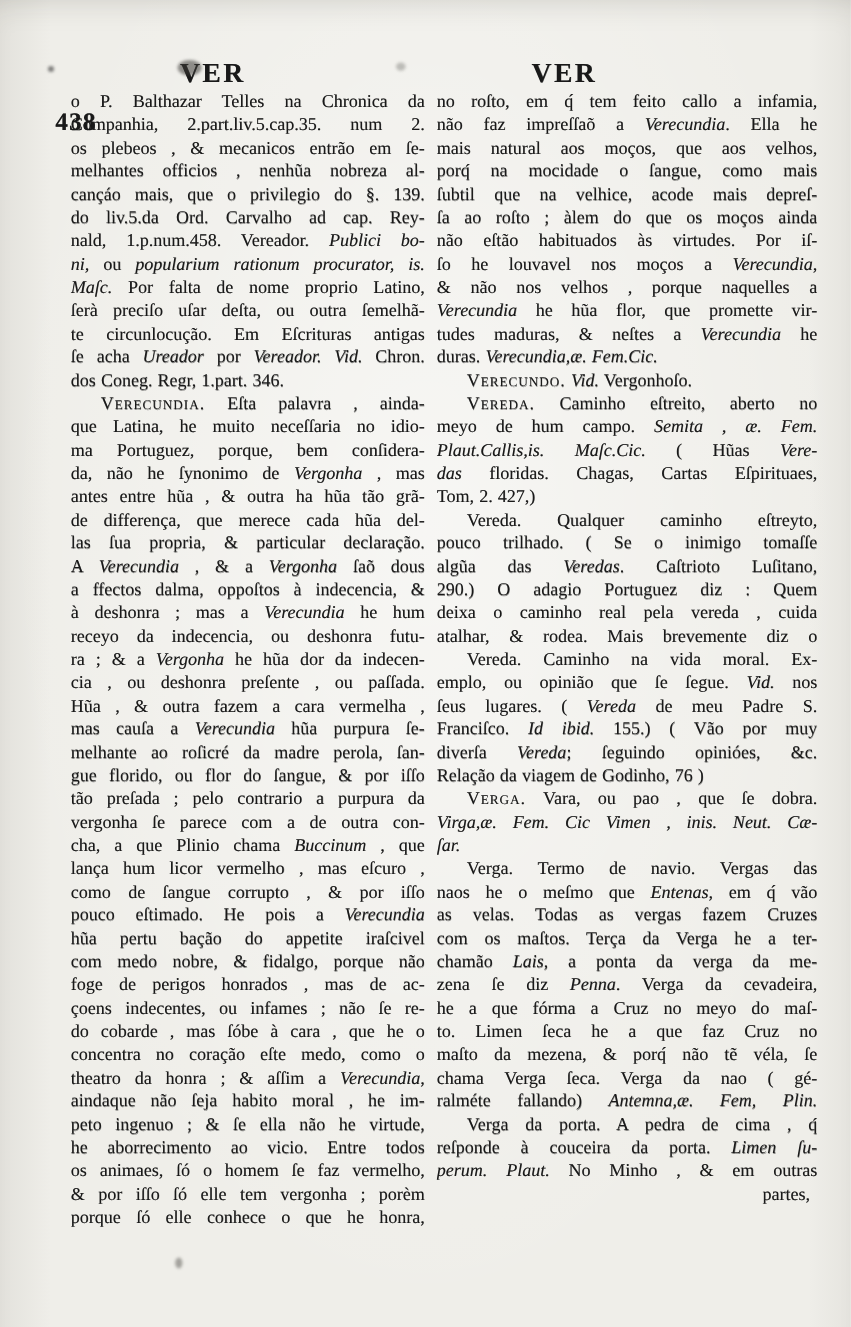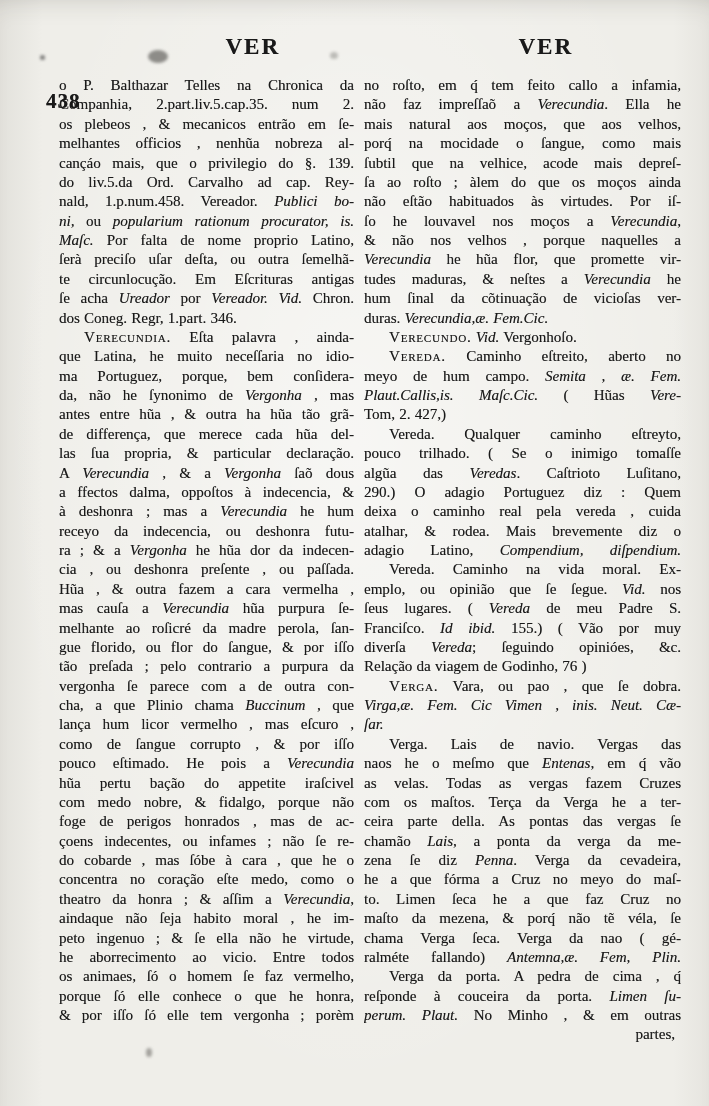--- a/index.html
+++ b/index.html
@@ -11,23 +11,23 @@
   }
   #page{
     position:absolute;inset:0;
     background:
       radial-gradient(ellipse at 50% 40%, rgba(255,255,255,0.5), rgba(255,255,255,0) 70%),
       linear-gradient(90deg, rgba(120,115,105,0.10), rgba(120,115,105,0) 6%, rgba(120,115,105,0) 95%, rgba(120,115,105,0.08)),
       #efeee9;
     box-shadow: inset 0 18px 28px -22px rgba(60,55,45,0.25);
   }
   .hdr{
-    position:absolute;top:34px;
+    position:absolute;top:48px;
     font-size:23px;font-weight:bold;letter-spacing:2px;
-    text-align:right;
+    text-align:left;
     text-shadow:0.3px 0.3px 0.4px rgba(10,10,10,0.55);
   }
   #page-number{
     position:absolute;left:46px;top:45px;
     font-size:21px;font-weight:bold;letter-spacing:1px;
     text-shadow:0.3px 0.3px 0.4px rgba(10,10,10,0.55);
     margin-top:44px;
   }
   .col{position:absolute;top:76px;font-size:15px;}
   #col-left{left:59px;width:295px;}
@@ -98,63 +98,61 @@
       <div class="line">com medo nobre, &amp; fidalgo, porque não</div>
       <div class="line">foge de perigos honrados , mas de ac-</div>
       <div class="line">çoens indecentes, ou infames ; não ſe re-</div>
       <div class="line">do cobarde , mas ſóbe à cara , que he o</div>
       <div class="line">concentra no coração eſte medo, como o</div>
       <div class="line">theatro da honra ; &amp; aſſim a <i>Verecundia</i>,</div>
       <div class="line">aindaque não ſeja habito moral , he im-</div>
       <div class="line">peto ingenuo ; &amp; ſe ella não he virtude,</div>
       <div class="line">he aborrecimento ao vicio. Entre todos</div>
       <div class="line">os animaes, ſó o homem ſe faz vermelho,</div>
+      <div class="line">&amp; por iſſo ſó elle tem vergonha ; porèm</div>
       <div class="line">porque ſó elle conhece o que he honra,</div>
-      <div class="line">&amp; por iſſo ſó elle tem vergonha ; porèm</div>
     </div>
   <div id="col-right" class="col">
       <div class="line">no roſto, em q́ tem feito callo a infamia,</div>
       <div class="line">não faz impreſſaõ a <i>Verecundia</i>. Ella he</div>
       <div class="line">mais natural aos moços, que aos velhos,</div>
       <div class="line">porq́ na mocidade o ſangue, como mais</div>
       <div class="line">ſubtil que na velhice, acode mais depreſ-</div>
       <div class="line">ſa ao roſto ; àlem do que os moços ainda</div>
       <div class="line">não eſtão habituados às virtudes. Por iſ-</div>
       <div class="line">ſo he louvavel nos moços a <i>Verecundia</i>,</div>
       <div class="line">&amp; não nos velhos , porque naquelles a</div>
       <div class="line"><i>Verecundia</i> he hũa flor, que promette vir-</div>
       <div class="line">tudes maduras, &amp; neſtes a <i>Verecundia</i> he</div>
-      <div class="line">hum ſinal da cõtinuação de vicioſas ver-</div>
       <div class="line end">duras. <i>Verecundia,æ. Fem.Cic.</i></div>
       <div class="line indent end"><span class="sc">Verecundo.</span> <i>Vid.</i> Vergonhoſo.</div>
       <div class="line indent"><span class="sc">Vereda.</span> Caminho eſtreito, aberto no</div>
       <div class="line">meyo de hum campo. <i>Semita , æ. Fem.</i></div>
       <div class="line"><i>Plaut.Callis,is. Maſc.Cic.</i> ( Hũas <i>Vere-</i></div>
+      <div class="line"><i>das</i> floridas. Chagas, Cartas Eſpirituaes,</div>
       <div class="line end">Tom, 2. 427,)</div>
       <div class="line indent">Vereda. Qualquer caminho eſtreyto,</div>
       <div class="line">pouco trilhado. ( Se o inimigo tomaſſe</div>
       <div class="line">algũa das <i>Veredas</i>. Caſtrioto Luſitano,</div>
       <div class="line">290.) O adagio Portuguez diz : Quem</div>
       <div class="line">deixa o caminho real pela vereda , cuida</div>
       <div class="line">atalhar, &amp; rodea. Mais brevemente diz o</div>
-      <div class="line">adagio Latino, <i>Compendium, diſpendium.</i></div>
       <div class="line indent">Vereda. Caminho na vida moral. Ex-</div>
       <div class="line">emplo, ou opinião que ſe ſegue. <i>Vid.</i> nos</div>
       <div class="line">ſeus lugares. ( <i>Vereda</i> de meu Padre S.</div>
       <div class="line">Franciſco. <i>Id ibid.</i> 155.) ( Vão por muy</div>
       <div class="line">diverſa <i>Vereda</i>; ſeguindo opinióes, &amp;c.</div>
       <div class="line end">Relação da viagem de Godinho, 76 )</div>
       <div class="line indent"><span class="sc">Verga.</span> Vara, ou pao , que ſe dobra.</div>
       <div class="line"><i>Virga,æ. Fem. Cic Vimen , inis. Neut. Cæ-</i></div>
       <div class="line end"><i>ſar.</i></div>
-      <div class="line indent">Verga. Lais de navio. Vergas das</div>
+      <div class="line indent">Verga. Termo de navio. Vergas das</div>
       <div class="line">naos he o meſmo que <i>Entenas</i>, em q́ vão</div>
       <div class="line">as velas. Todas as vergas fazem Cruzes</div>
       <div class="line">com os maſtos. Terça da Verga he a ter-</div>
-      <div class="line">ceira parte della. As pontas das vergas ſe</div>
       <div class="line">chamão <i>Lais</i>, a ponta da verga da me-</div>
       <div class="line">zena ſe diz <i>Penna</i>. Verga da cevadeira,</div>
       <div class="line">he a que fórma a Cruz no meyo do maſ-</div>
       <div class="line">to. Limen ſeca he a que faz Cruz no</div>
       <div class="line">maſto da mezena, &amp; porq́ não tẽ véla, ſe</div>
       <div class="line">chama Verga ſeca. Verga da nao ( gé-</div>
       <div class="line">ralméte fallando) <i>Antemna,æ. Fem, Plin.</i></div>
       <div class="line indent">Verga da porta. A pedra de cima , q́</div>
       <div class="line">reſponde à couceira da porta. <i>Limen ſu-</i></div>
       <div class="line"><i>perum. Plaut.</i> No Minho , &amp; em outras</div>

